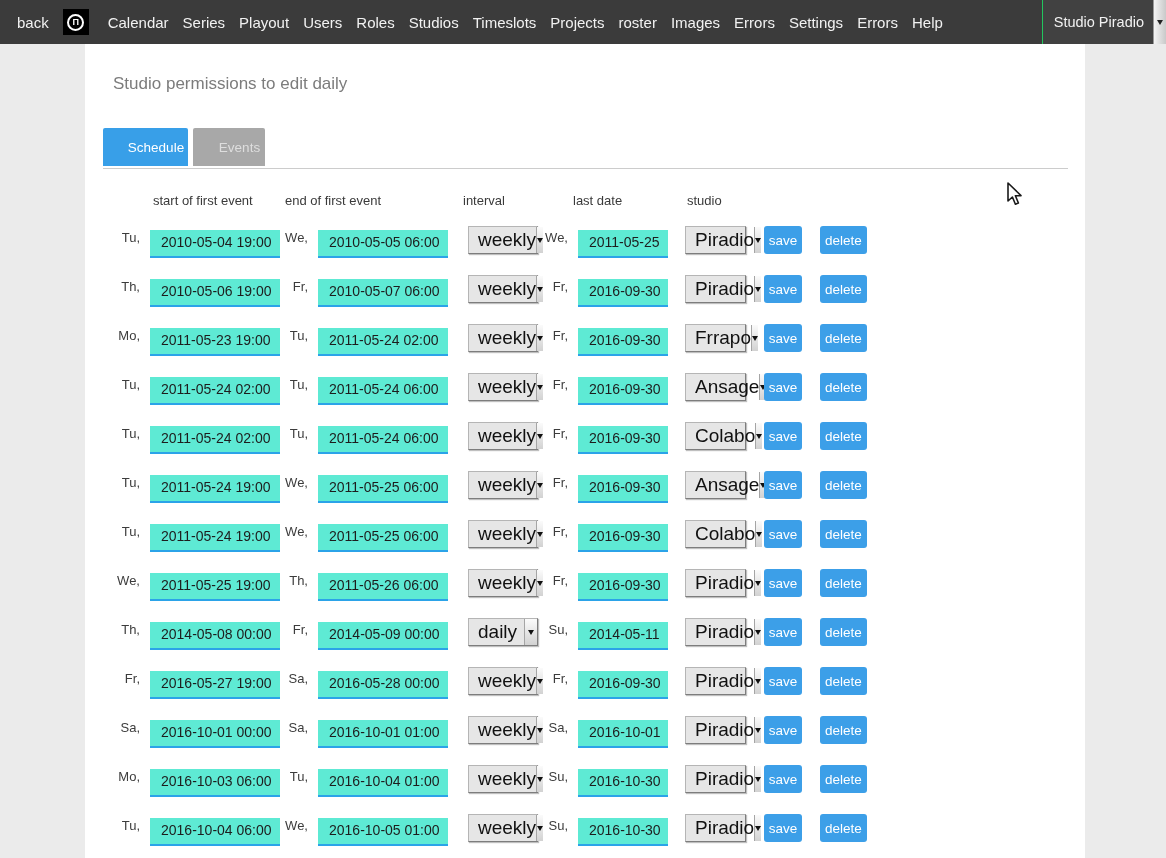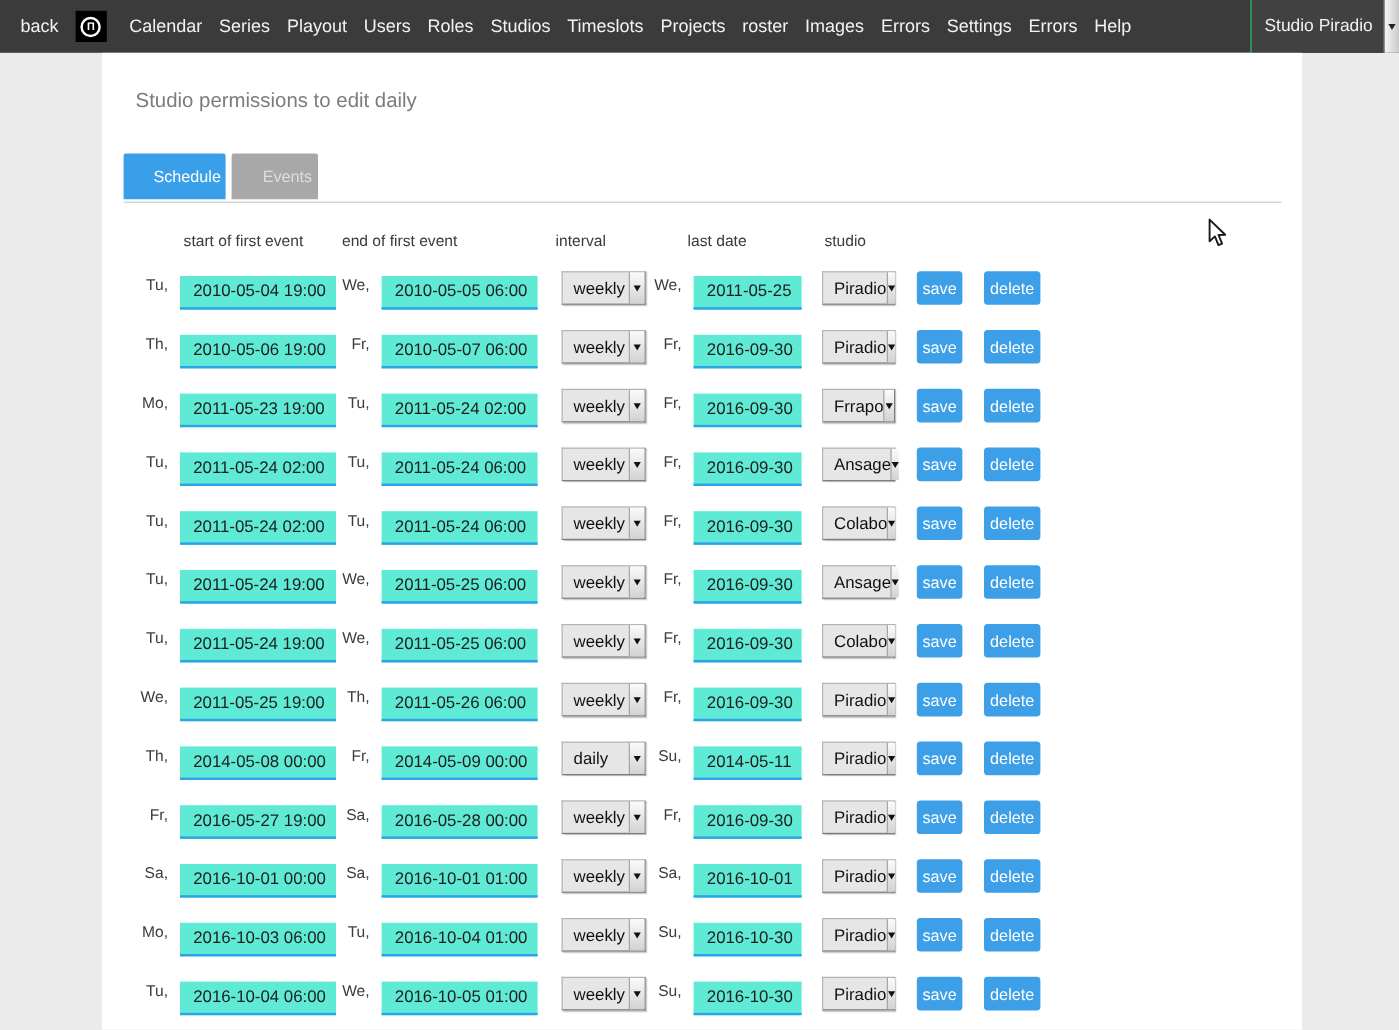--- a/index.html
+++ b/index.html
@@ -58,21 +58,21 @@
   .inp-start { left:65px;  width:130px; }
   .inp-end   { left:233px; width:130px; }
   .inp-last  { left:493px; width:90px; }
 
   .sel { position:absolute; top:0; height:28px; background:#e6e6e6;
     border:1px solid #b5b5b5; border-bottom-color:#7d7d7d; border-right-color:#7d7d7d;
     box-shadow:1px 1px 1px rgba(0,0,0,0.25);
     display:flex; align-items:center; cursor:pointer; }
   .sel-interval { left:383px; width:70px; }
   .sel-studio   { left:600px; width:61px; }
-  .sel-label { font-size:14px; color:#111; padding-left:9px; flex:1; }
+  .sel-label { font-size:19px; color:#111; padding-left:9px; flex:1; }
   .sel-arrow { width:13px; height:100%;
     background:linear-gradient(to bottom,#fbfbfb,#d2d2d2);
     border-left:1px solid #a5a5a5; display:flex; align-items:center; justify-content:center; }
   .sel-arrow .arrow-tri { border-top-color:#111; }
 
   .btn { position:absolute; top:0; height:28px; background:#3c9fe8; color:#fff;
     border:none; border-radius:3px; font-size:13.5px;
     font-family:"Liberation Sans", sans-serif; cursor:pointer; }
   .btn-save   { left:679px; width:38px; }
   .btn-delete { left:735px; width:47px; }

